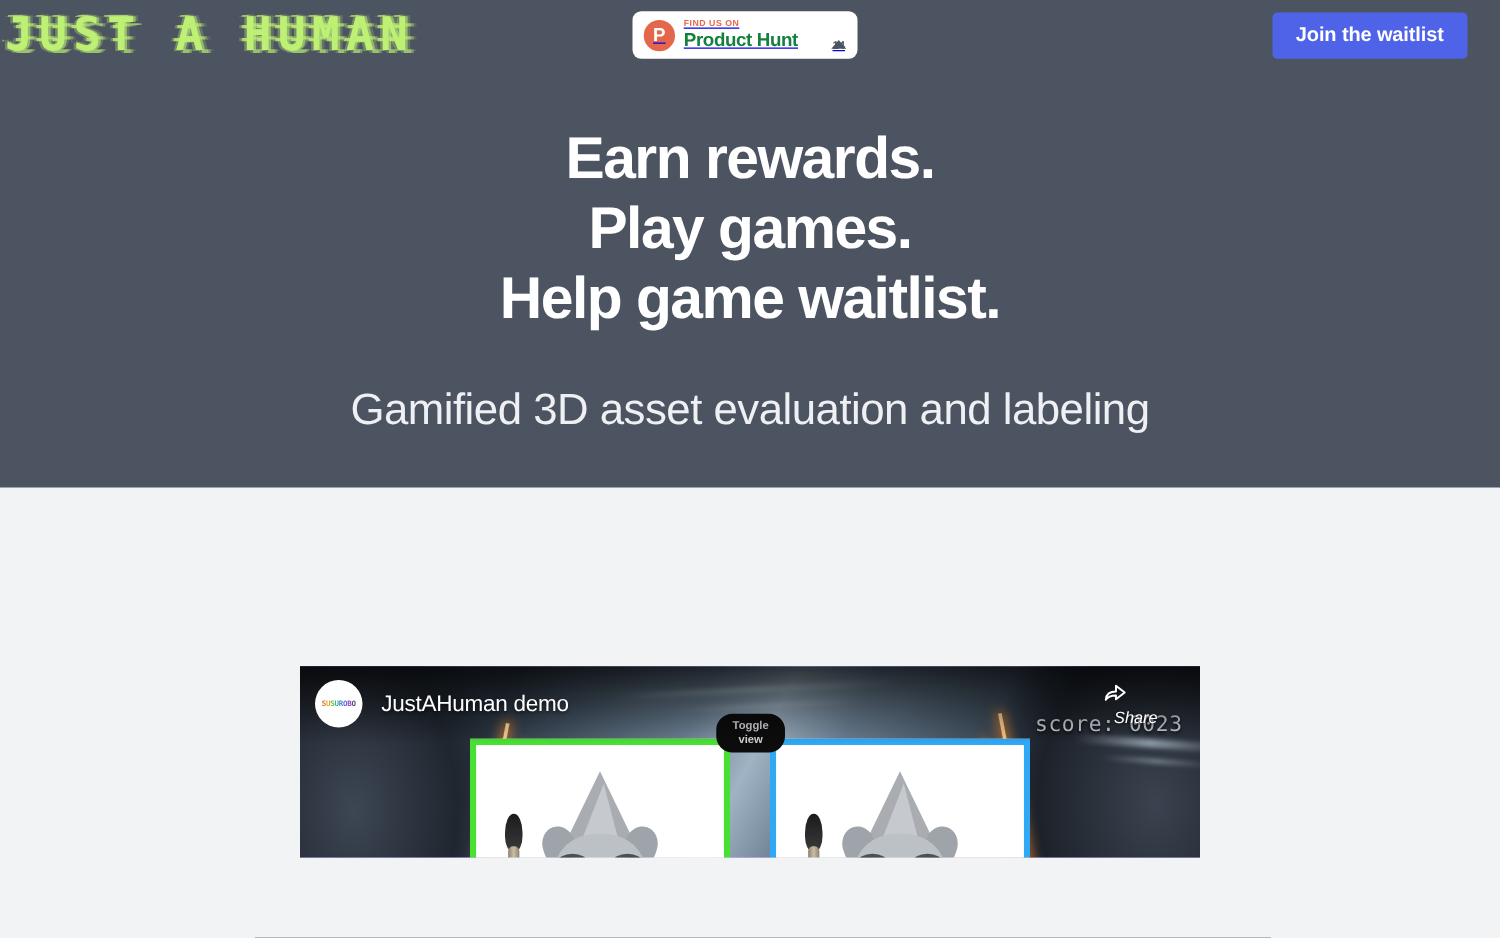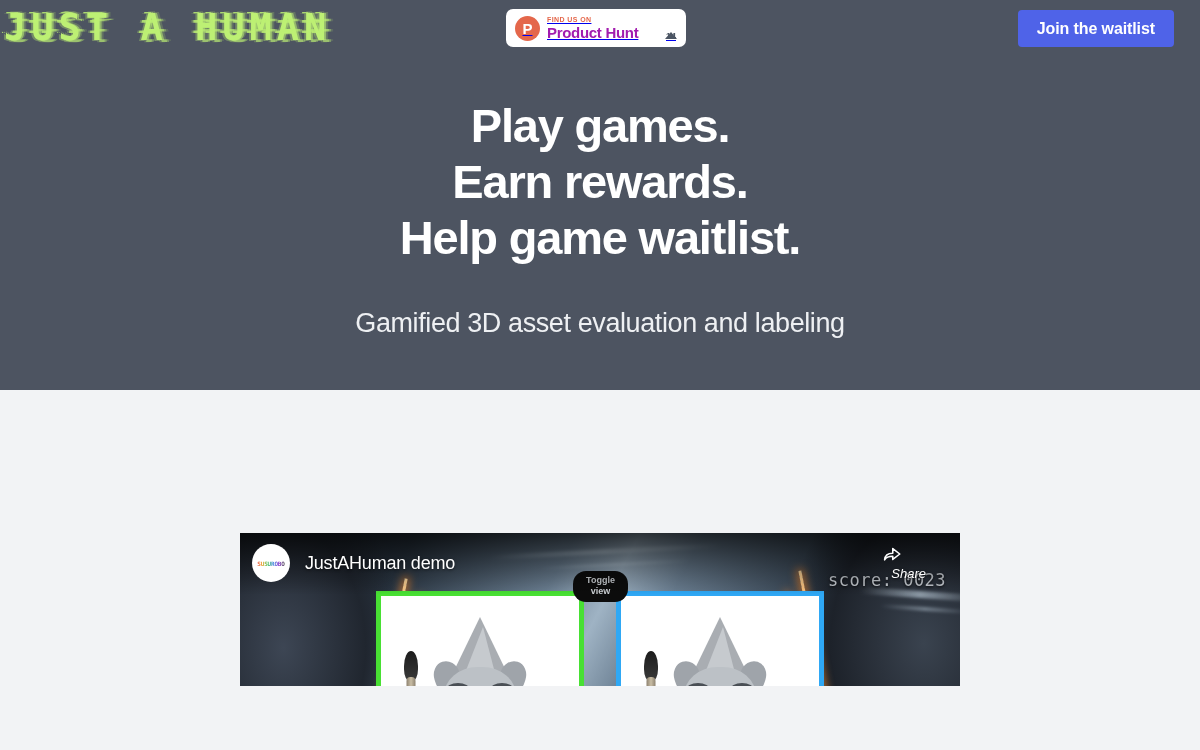--- a/index.html
+++ b/index.html
@@ -124,21 +124,21 @@
   }
   .ph-kicker {
     color: #e4674b;
     font-size: 7px;
     font-weight: 700;
     letter-spacing: .4px;
     display: block;
     margin-bottom: 2px;
   }
   .ph-name {
-    color: #a21caf;
+    color: #15803d;
     font-size: 15px;
     font-weight: 700;
     letter-spacing: -.3px;
     display: block;
   }
   .ph-votes {
     flex: 0 0 auto;
     text-align: center;
     line-height: 1;
     color: #4b5563;
@@ -186,21 +186,21 @@
   .headline {
     color: #ffffff;
     font-size: 47px;
     font-weight: 700;
     line-height: 56px;
     letter-spacing: -1.2px;
     margin: 0;
   }
   .subtitle {
     color: #eef0f3;
-    font-size: 27px;
+    font-size: 35px;
     font-weight: 400;
     letter-spacing: -.4px;
     margin: 0;
     padding-top: 42px;
   }
 
   
   .lower {
     position: absolute;
     left: 0; top: 390px;
@@ -513,22 +513,22 @@
         <span class="ph-votes">
           <span class="ph-caret"></span>
           <span class="ph-count">14</span>
         </span>
       </a>
 
       <button class="waitlist-btn">Join the waitlist</button>
     </div>
 
     <div class="hero-copy">
+      <h1 class="headline">Earn rewards.</h1>
       <h1 class="headline">Play games.</h1>
-      <h1 class="headline">Earn rewards.</h1>
       <h1 class="headline">Help game waitlist.</h1>
       <p class="subtitle">Gamified 3D asset evaluation and labeling</p>
     </div>
 
   </section>
 
   <section class="lower">
 
     <div class="video">
 

